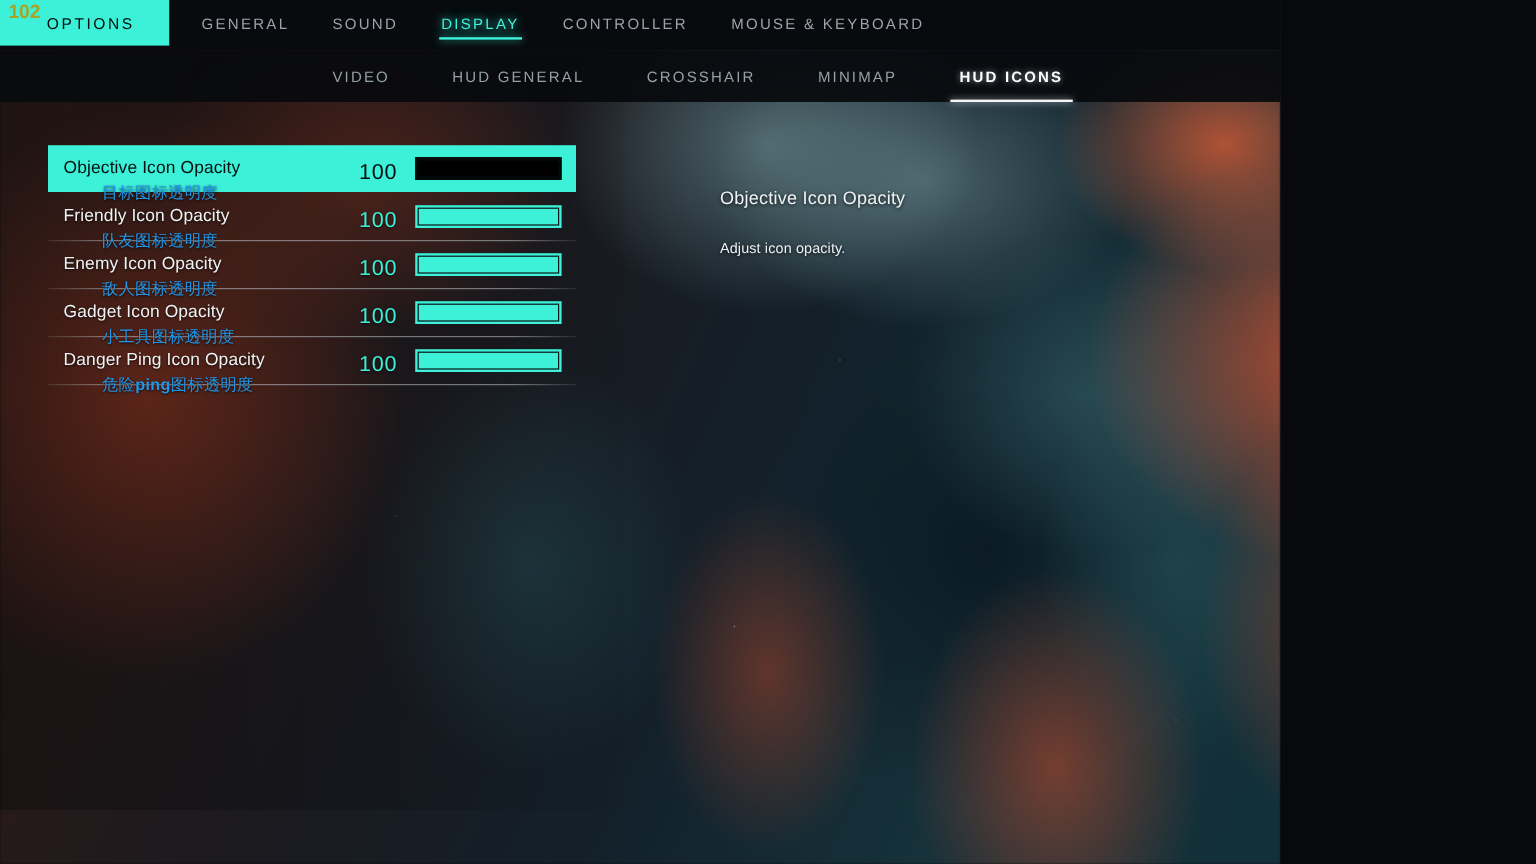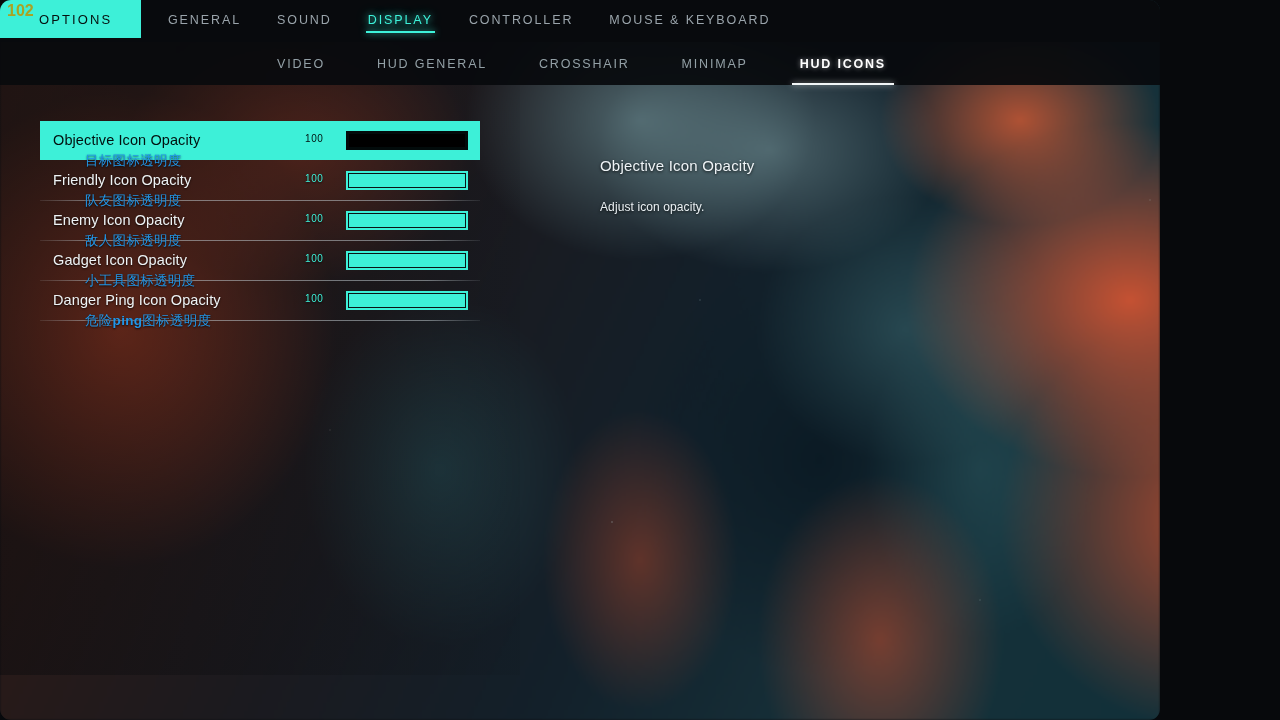--- a/index.html
+++ b/index.html
@@ -8,25 +8,24 @@
   html, body {
     width: 1280px;
     height: 720px;
     overflow: hidden;
     background: #07090c;
     font-family: "Liberation Sans", sans-serif;
   }
 
   #screen {
     position: relative;
-    width: 1160px;
+    width: 1067px;
     height: 720px;
     overflow: hidden;
     background: #0d1114;
-    border-radius: 11px;
   }
 
   
   #bg {
     position: absolute;
     inset: 0;
     background-color: #16242b;
     background-image:
       radial-gradient(ellipse 330px 260px at 1130px 300px, rgba(221,86,50,0.88), rgba(221,86,50,0) 68%),
       radial-gradient(ellipse 300px 300px at 1210px 520px, rgba(206,78,44,0.80), rgba(206,78,44,0) 70%),
@@ -212,24 +211,25 @@
     white-space: nowrap;
     text-shadow: 0 1px 2px rgba(0,0,0,0.75);
   }
   .setting-row.selected .setting-label {
     color: #02100f;
     text-shadow: none;
   }
 
   .setting-value {
     position: absolute;
-    left: 265px; top: 12px;
+    left: 249px; top: 12px;
     width: 42px;
+    text-align: right;
     color: #3df0d8;
-    font-size: 10px;
+    font-size: 18px;
     letter-spacing: 0.6px;
     text-shadow: 0 1px 2px rgba(0,0,0,0.7);
   }
   .setting-row.selected .setting-value {
     color: #02100f;
     text-shadow: none;
   }
 
   
   .slider {

